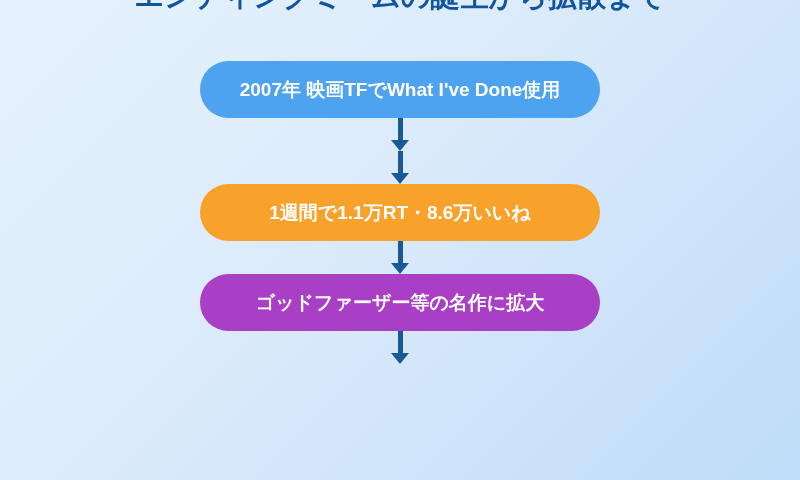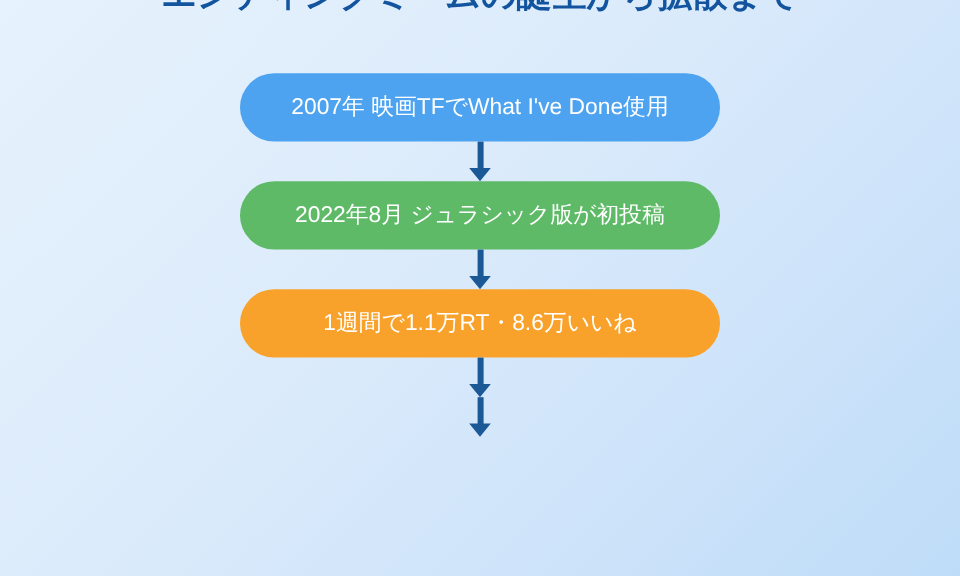--- a/index.html
+++ b/index.html
@@ -50,21 +50,21 @@
     border-radius: 28.5px;
     display: flex;
     align-items: center;
     justify-content: center;
     box-sizing: border-box;
     padding: 0 14px;
   }
   .node-label {
     color: #ffffff;
     font-size: 19px;
-    font-weight: normal;
+    font-weight: bold;
     line-height: 22px;
     text-align: center;
     white-space: nowrap;
     letter-spacing: 0px;
   }
 
   .node.c0 { background: #4da3f0; }
   .node.c1 { background: #5fba68; }
   .node.c2 { background: #f9a22b; }
   .node.c3 { background: #a93fc4; }
@@ -108,38 +108,38 @@
 
     <div class="node c0" style="background: rgb(77, 163, 240);">
       <span class="node-label">2007年 映画TFでWhat I've Done使用</span>
     </div>
 
     <div class="connector">
       <span class="shaft" style="background: rgb(26, 88, 150);"></span>
       <span class="head" style="border-top-color: rgb(26, 88, 150);"></span>
     </div>
 
-    <div class="node c1" style="background: rgb(95, 186, 104);">
-      <span class="node-label">2022年8月 ジュラシック版が初投稿</span>
-    </div>
 
     <div class="connector">
       <span class="shaft" style="background: rgb(26, 88, 150);"></span>
       <span class="head" style="border-top-color: rgb(26, 88, 150);"></span>
     </div>
 
     <div class="node c2" style="background: rgb(249, 162, 43);">
       <span class="node-label">1週間で1.1万RT・8.6万いいね</span>
     </div>
 
     <div class="connector">
       <span class="shaft" style="background: rgb(26, 88, 150);"></span>
       <span class="head" style="border-top-color: rgb(26, 88, 150);"></span>
     </div>
 
+    <div class="node c3" style="background: rgb(169, 63, 196);">
+      <span class="node-label">ゴッドファーザー等の名作に拡大</span>
+    </div>
 
     <div class="connector">
       <span class="shaft" style="background: rgb(26, 88, 150);"></span>
       <span class="head" style="border-top-color: rgb(26, 88, 150);"></span>
     </div>
 
 
   </div>
 </div>
 

